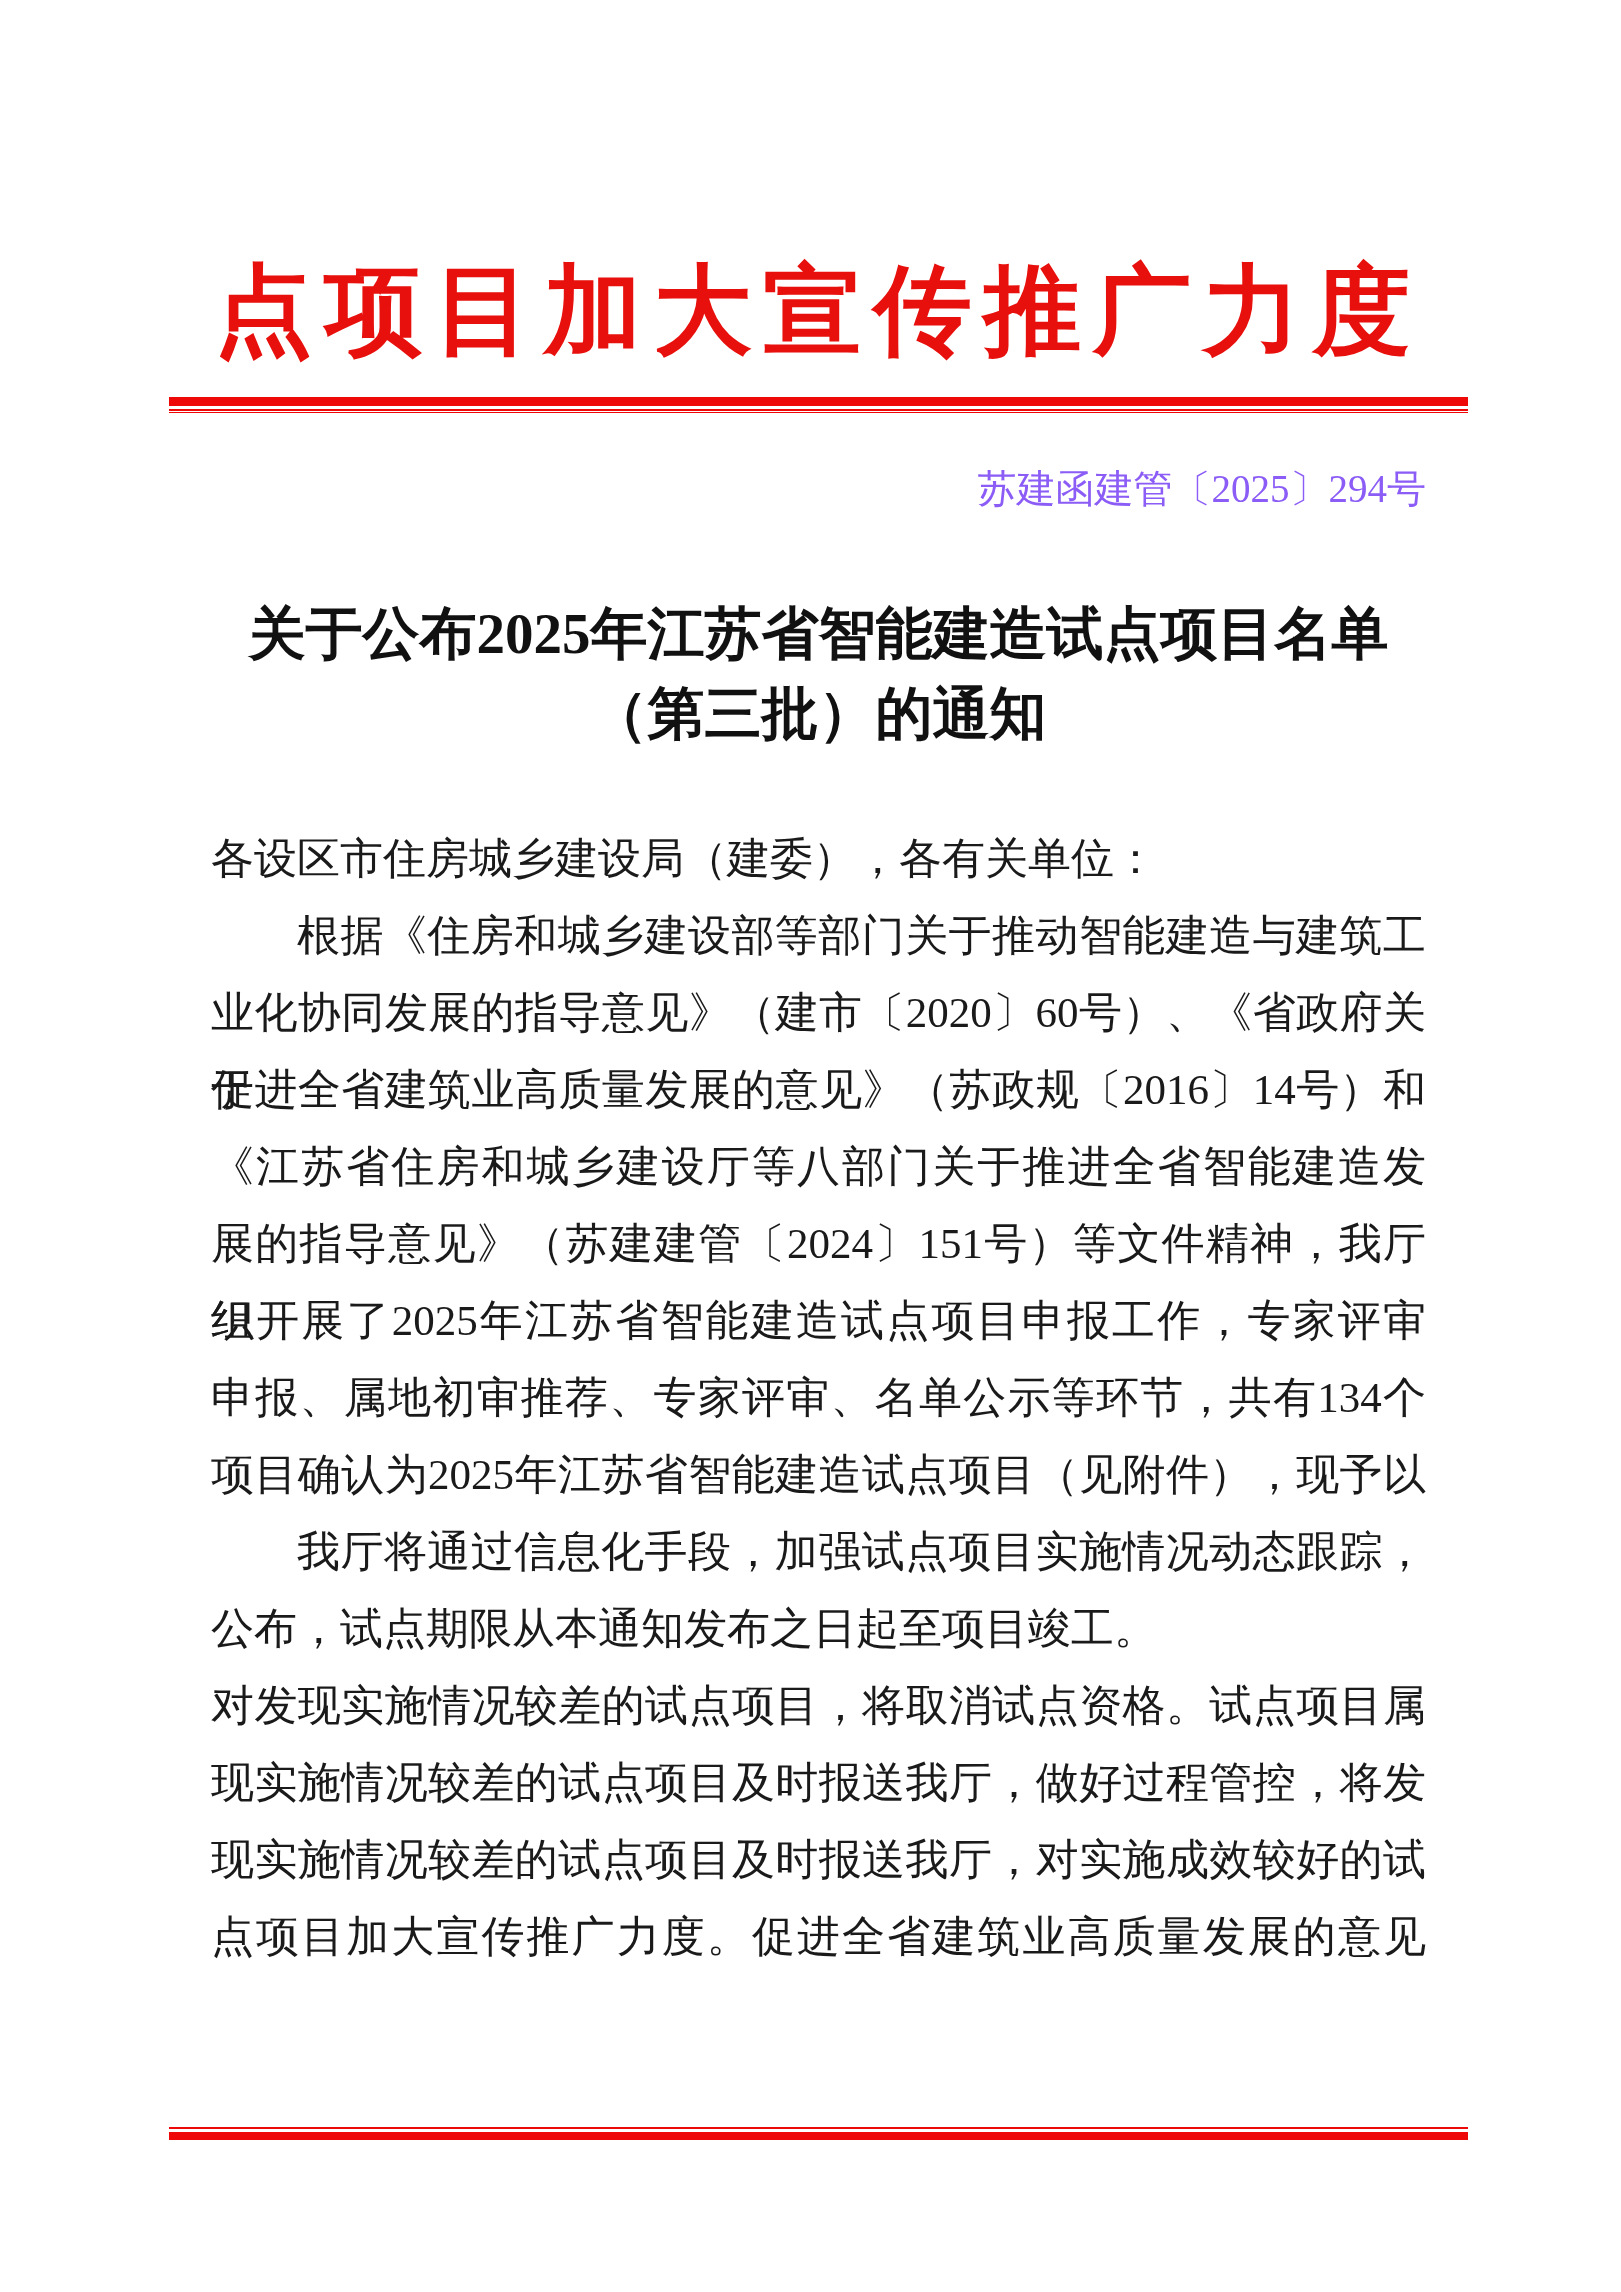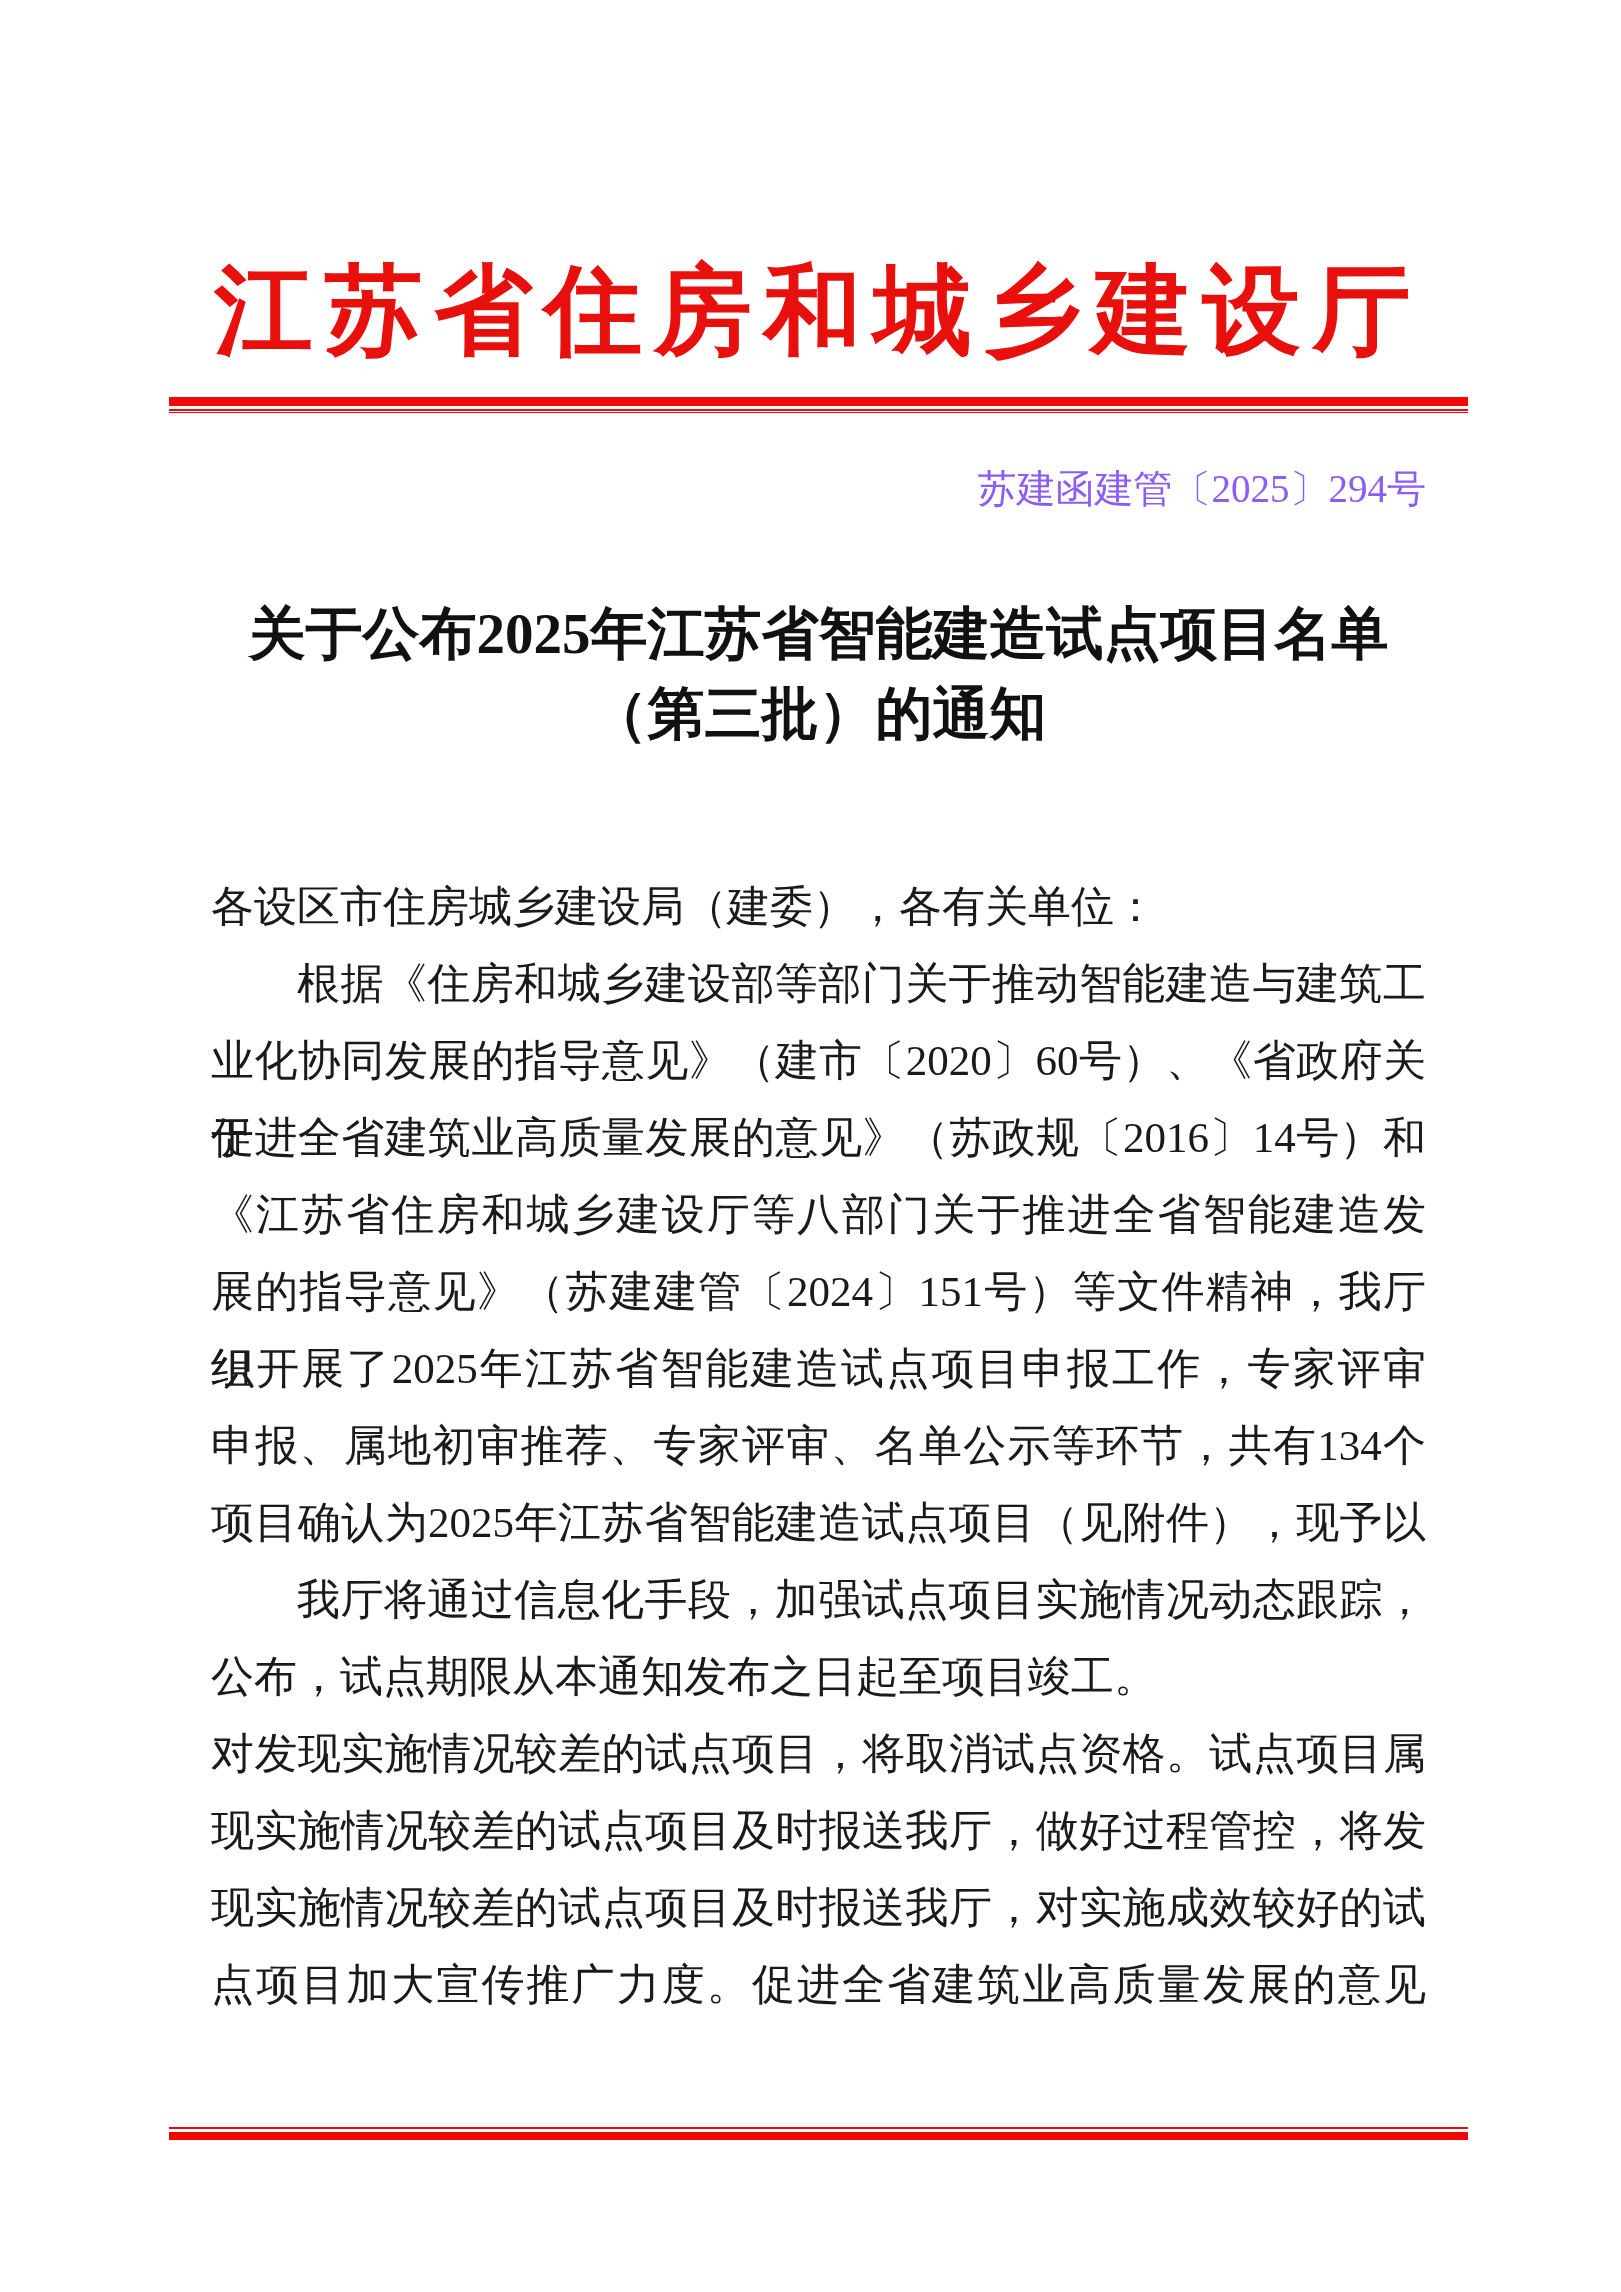--- a/index.html
+++ b/index.html
@@ -64,21 +64,21 @@
     font-size: 57px;
     line-height: 80px;
     font-weight: bold;
     color: #111111;
     text-align: center;
   }
 
   
   .body-text {
     position: absolute;
-    top: 868px;
+    top: 820px;
     left: 211px;
     width: 1215px;
     color: #1a1a1a;
   }
   .bline {
     height: 77px;
     line-height: 77px;
     font-size: 43px;
     white-space: nowrap;
   }
@@ -100,21 +100,21 @@
   }
   .rule-bottom .thin  { height: 2px; background: #ee0808; }
   .rule-bottom .gap   { height: 2.9px; background: transparent; }
   .rule-bottom .thick { height: 7.8px; background: #ee0808; }
 </style>
 </head>
 <body>
 
 <div class="page">
 
-  <div class="agency">江苏省住房和城乡建设厅</div>
+  <div class="agency">点项目加大宣传推广力度</div>
 
   <div class="rule-top">
     <div class="thick"></div>
     <div class="gap3"></div>
     <div class="mid"></div>
     <div class="gap1"></div>
     <div class="thin"></div>
   </div>
 
   <div class="docnum">苏建函建管〔2025〕294号</div>

